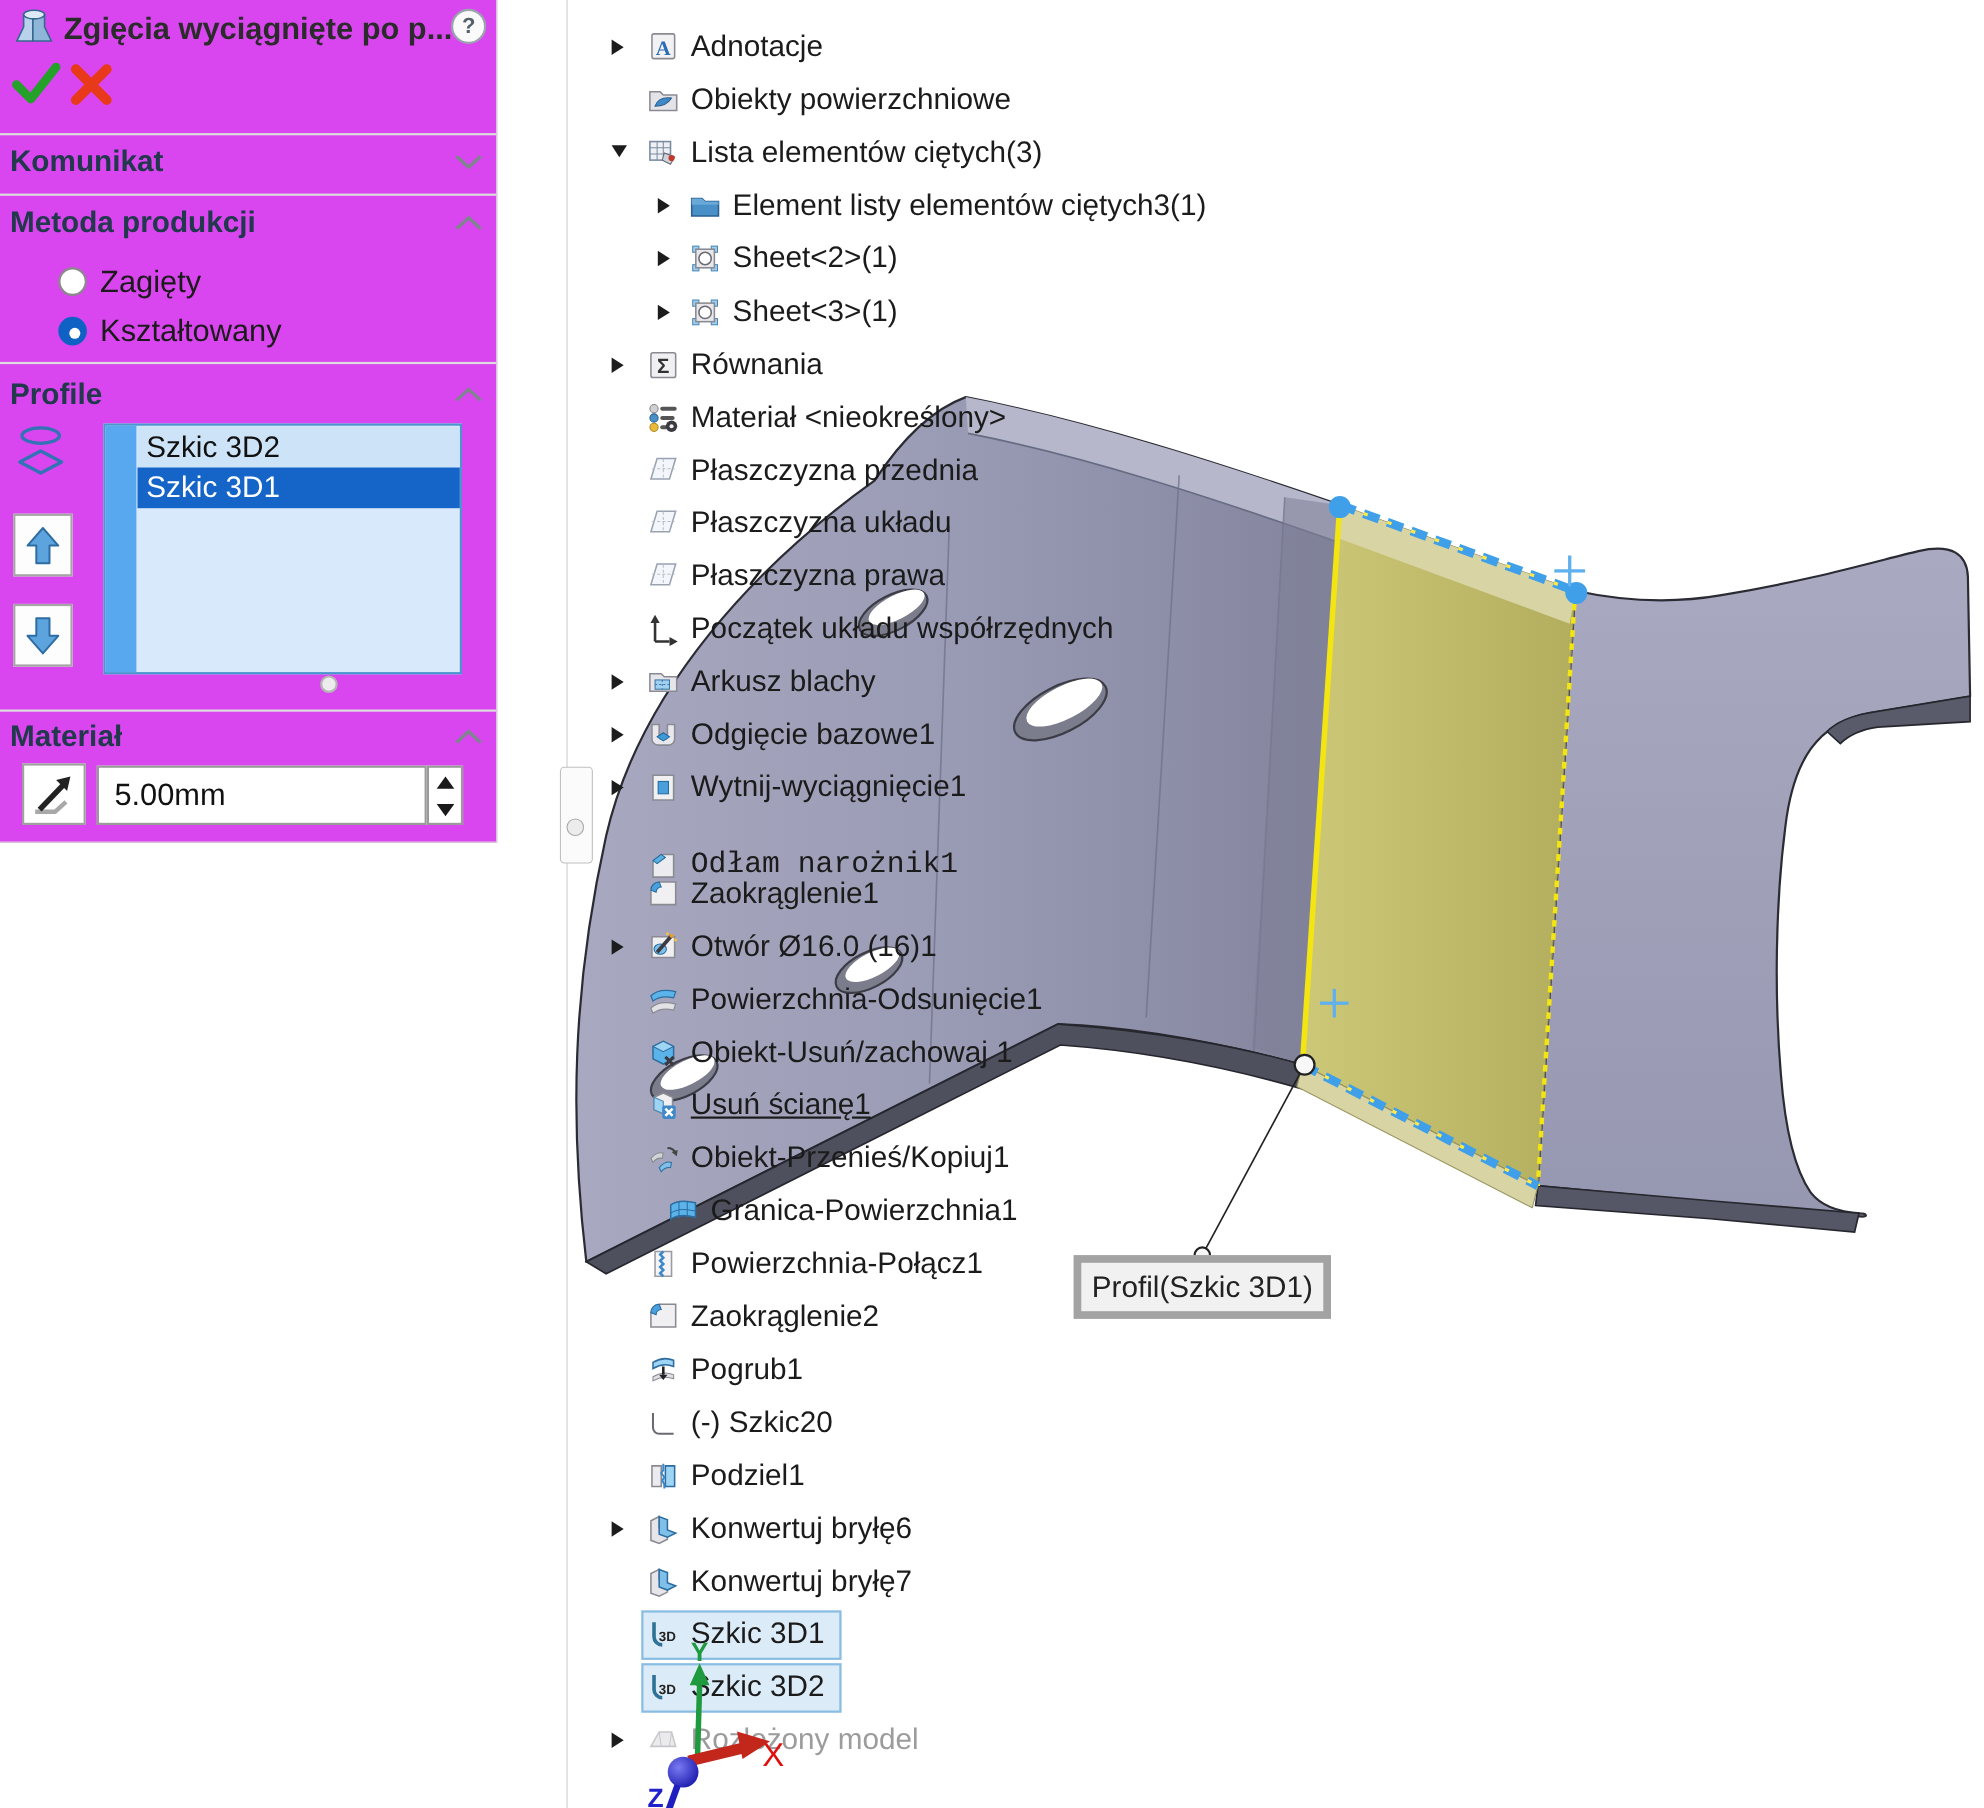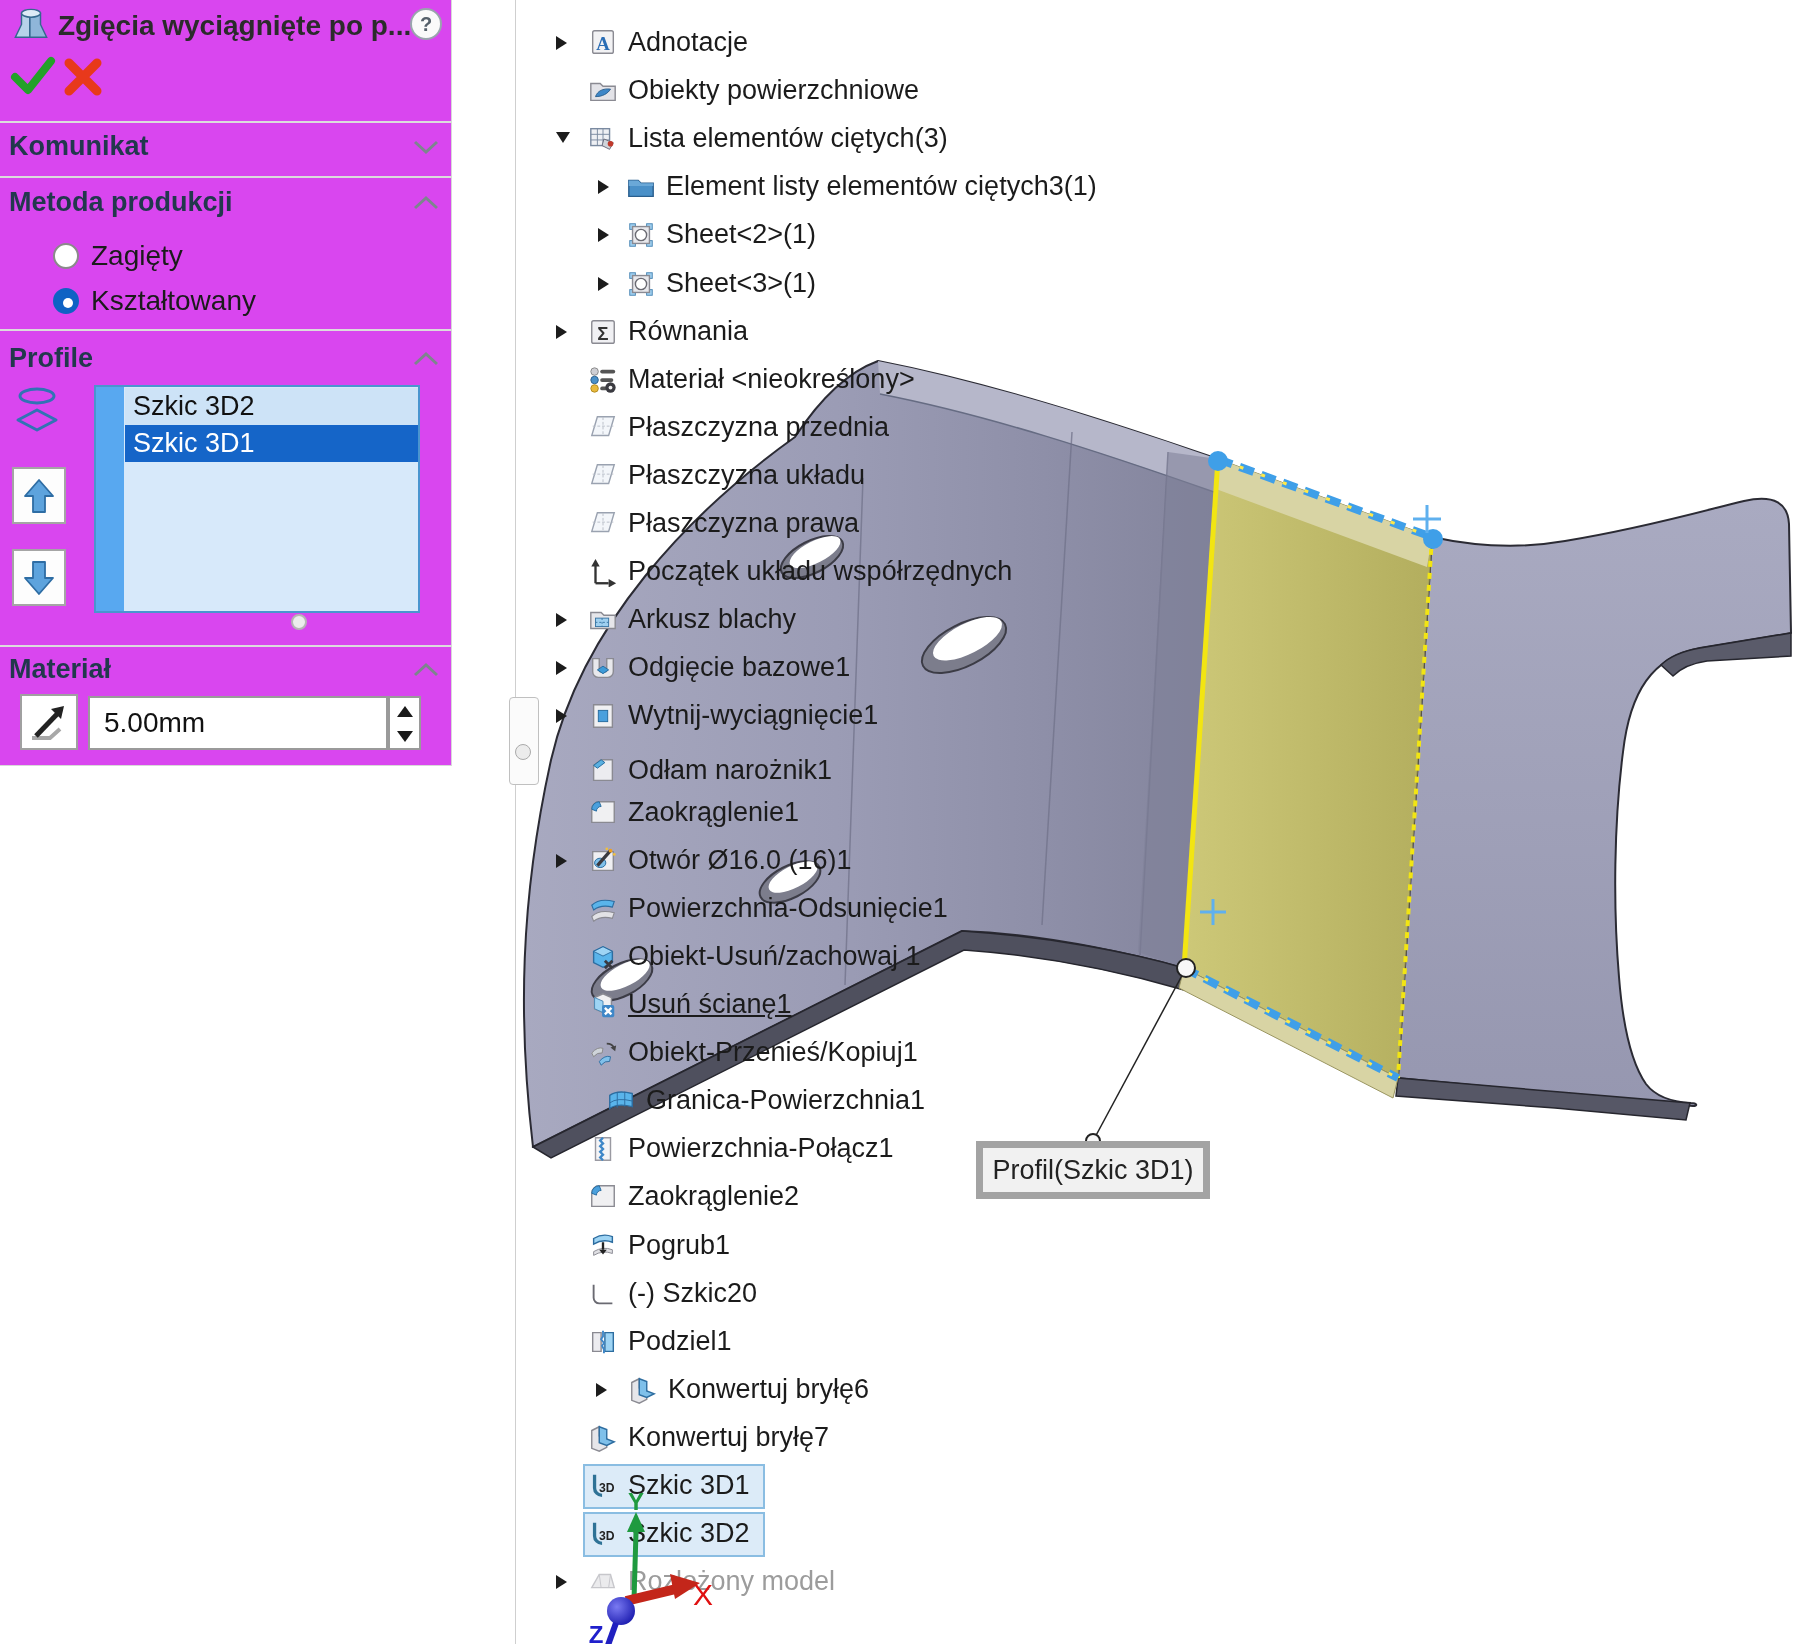--- a/index.html
+++ b/index.html
@@ -299,21 +299,21 @@
       <span class="tlabel" style="left: 628px;">Odgięcie bazowe1</span>
     </div>
     <div class="trow" style="top: 694.4px;">
       <span class="arr right" style="left: 556px;"></span>
       <span class="ticon" style="left: 588px;"><svg viewBox="0 0 32 32" width="30" height="30">
           <path d="M6 4h20v24H6z" fill="#f0f0f2" stroke="#8a8a92" stroke-width="1.5"></path>
           <rect x="11" y="10" width="10" height="12" fill="#4aa0dd" stroke="#246a9e"></rect>
         </svg></span>
       <span class="tlabel" style="left: 628px;">Wytnij-wyciągnięcie1</span>
     </div>
-    <div class="trow" style="top: 749px;">
+    <div class="trow" style="top: 766px; font-family: Liberation Mono, monospace;">
       <span class="ticon" style="left: 588px;"><svg viewBox="0 0 32 32" width="30" height="30">
           <path d="M6 26V10l8-6h12v22z" fill="#ececf0" stroke="#8a8a92" stroke-width="1.5"></path>
           <path d="M6 10l8-6 4 3-8 6z" fill="#5ab0e0" stroke="#246a9e"></path>
         </svg></span>
       <span class="tlabel" style="left: 628px;">Odłam narożnik1</span>
     </div>
     <div class="trow" style="top: 790.6px;">
       <span class="ticon" style="left: 588px;"><svg viewBox="0 0 32 32" width="30" height="30">
           <path d="M4 26V12a8 8 0 018-8h16v22z" fill="#f0f0f2" stroke="#8a8a92" stroke-width="1.5"></path>
           <path d="M4 12a8 8 0 018-8l2 5a5 5 0 00-5 5z" fill="#4aa0dd" stroke="#246a9e"></path>
@@ -402,21 +402,21 @@
       <span class="tlabel" style="left: 628px;">(-) Szkic20</span>
     </div>
     <div class="trow" style="top: 1319.7px;">
       <span class="ticon" style="left: 588px;"><svg viewBox="0 0 32 32" width="30" height="30">
           <path d="M5 6h9v20H5z" fill="#ececf0" stroke="#8a8a92" stroke-width="1.5"></path>
           <path d="M18 6h9v20h-9z" fill="#9ed4f4" stroke="#2d6da0" stroke-width="1.5"></path>
           <path d="M16 4v6l-2 3 3 4-2 3 2 4v4" stroke="#3e87c8" stroke-width="2" fill="none"></path>
         </svg></span>
       <span class="tlabel" style="left: 628px;">Podziel1</span>
     </div>
-    <div class="trow" style="top: 1367.8px; margin-left: 40px;">
+    <div class="trow" style="top: 1367.8px;">
       <span class="arr right" style="left: 556px;"></span>
       <span class="ticon" style="left: 588px;"><svg viewBox="0 0 32 32" width="30" height="30">
           <path d="M4 8l8-4v10l8 3v9l-8 4-8-3z" fill="#e6e6ea" stroke="#8a8a92" stroke-width="1.5"></path>
           <path d="M12 4l8 3v10l8 3-8 4-8-3z" fill="#7fc0ea" stroke="#2d6da0" stroke-width="1.5"></path>
         </svg></span>
       <span class="tlabel" style="left: 628px;">Konwertuj bryłę6</span>
     </div>
     <div class="trow" style="top: 1415.9px;">
       <span class="ticon" style="left: 588px;"><svg viewBox="0 0 32 32" width="30" height="30">
           <path d="M4 8l8-4v10l8 3v9l-8 4-8-3z" fill="#e6e6ea" stroke="#8a8a92" stroke-width="1.5"></path>

